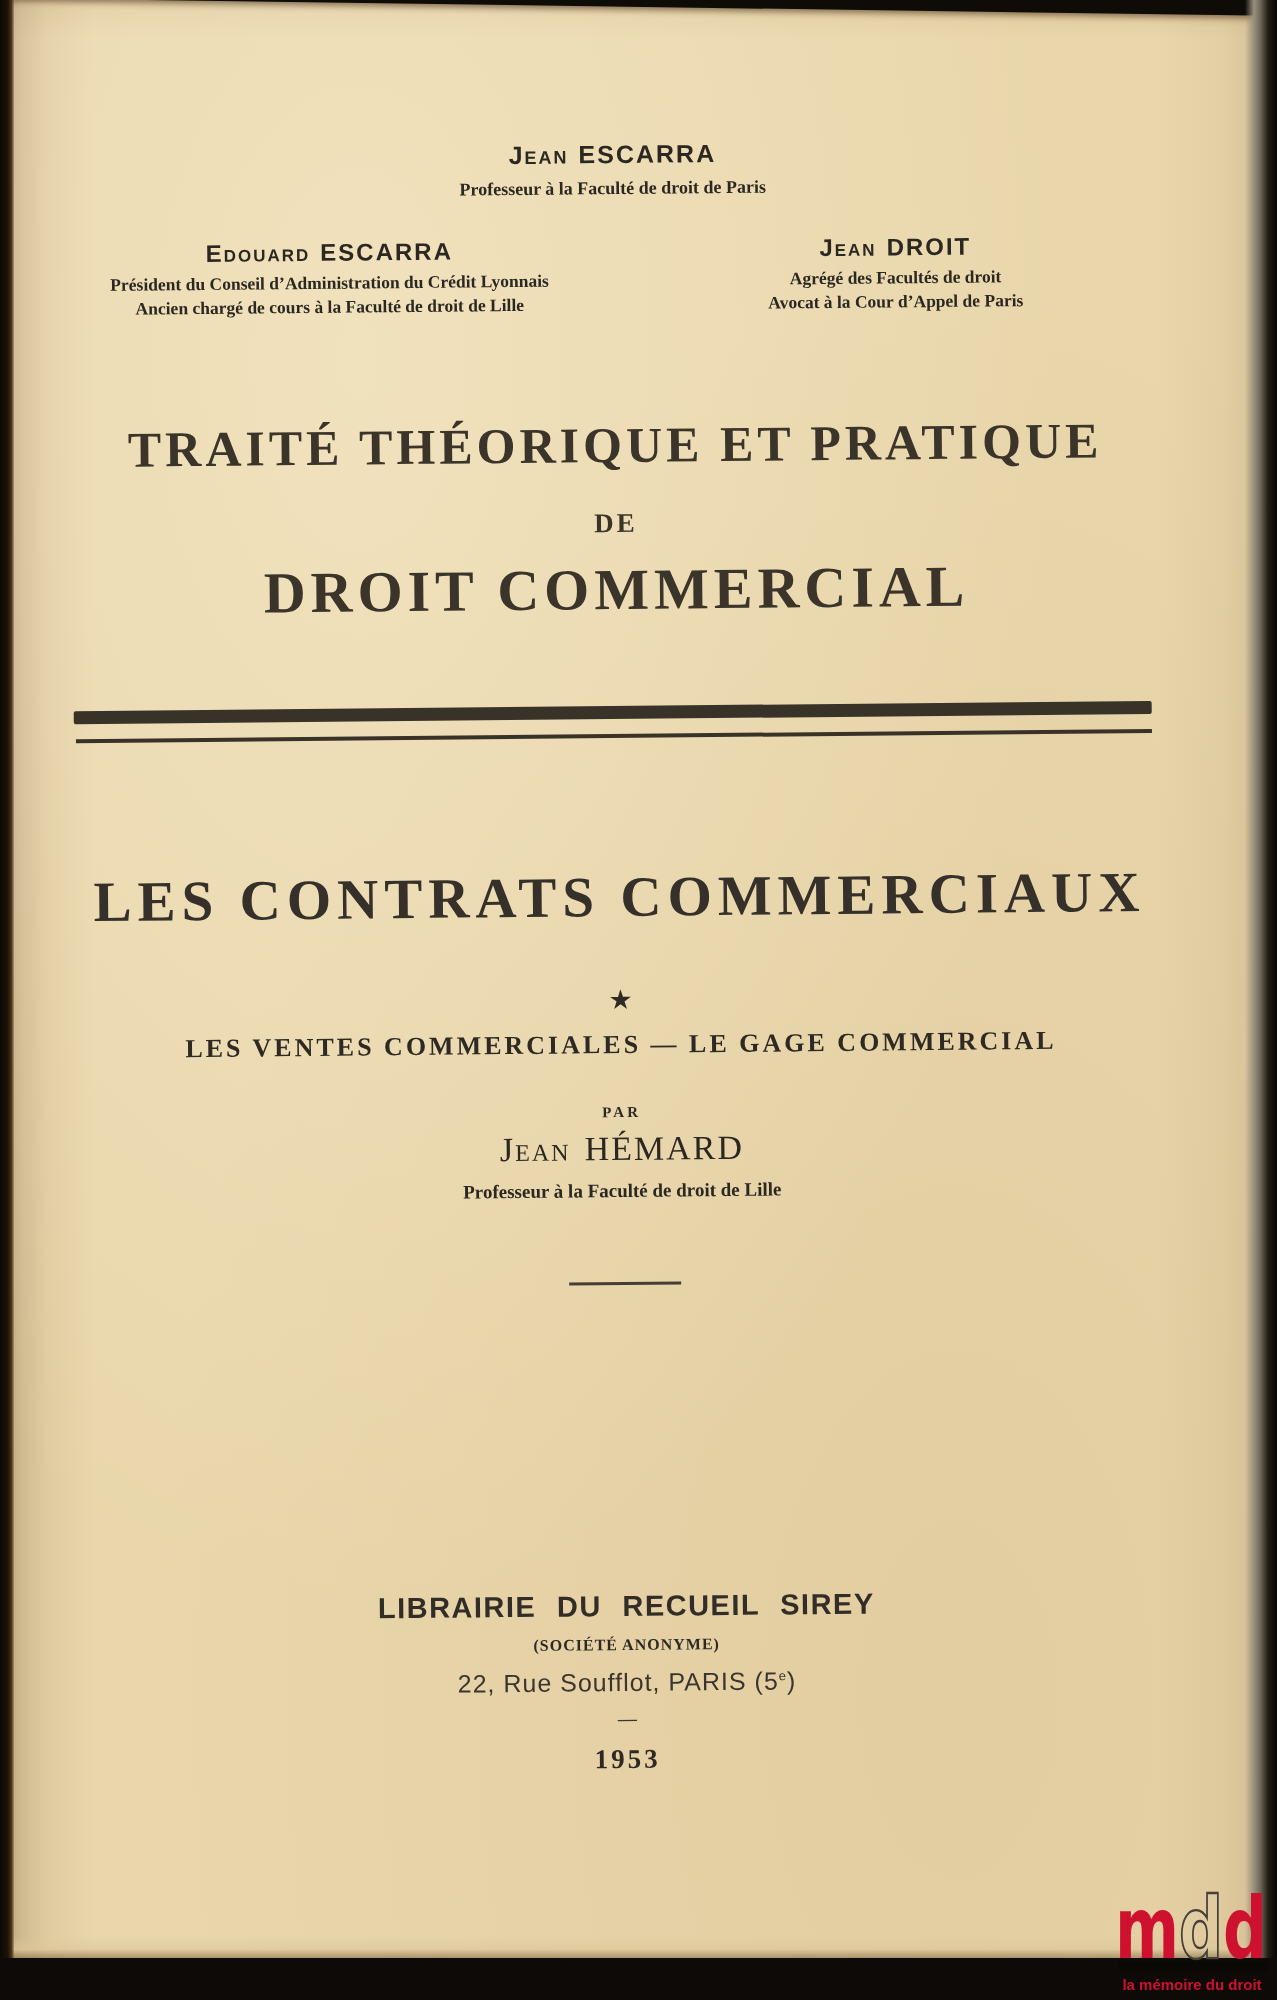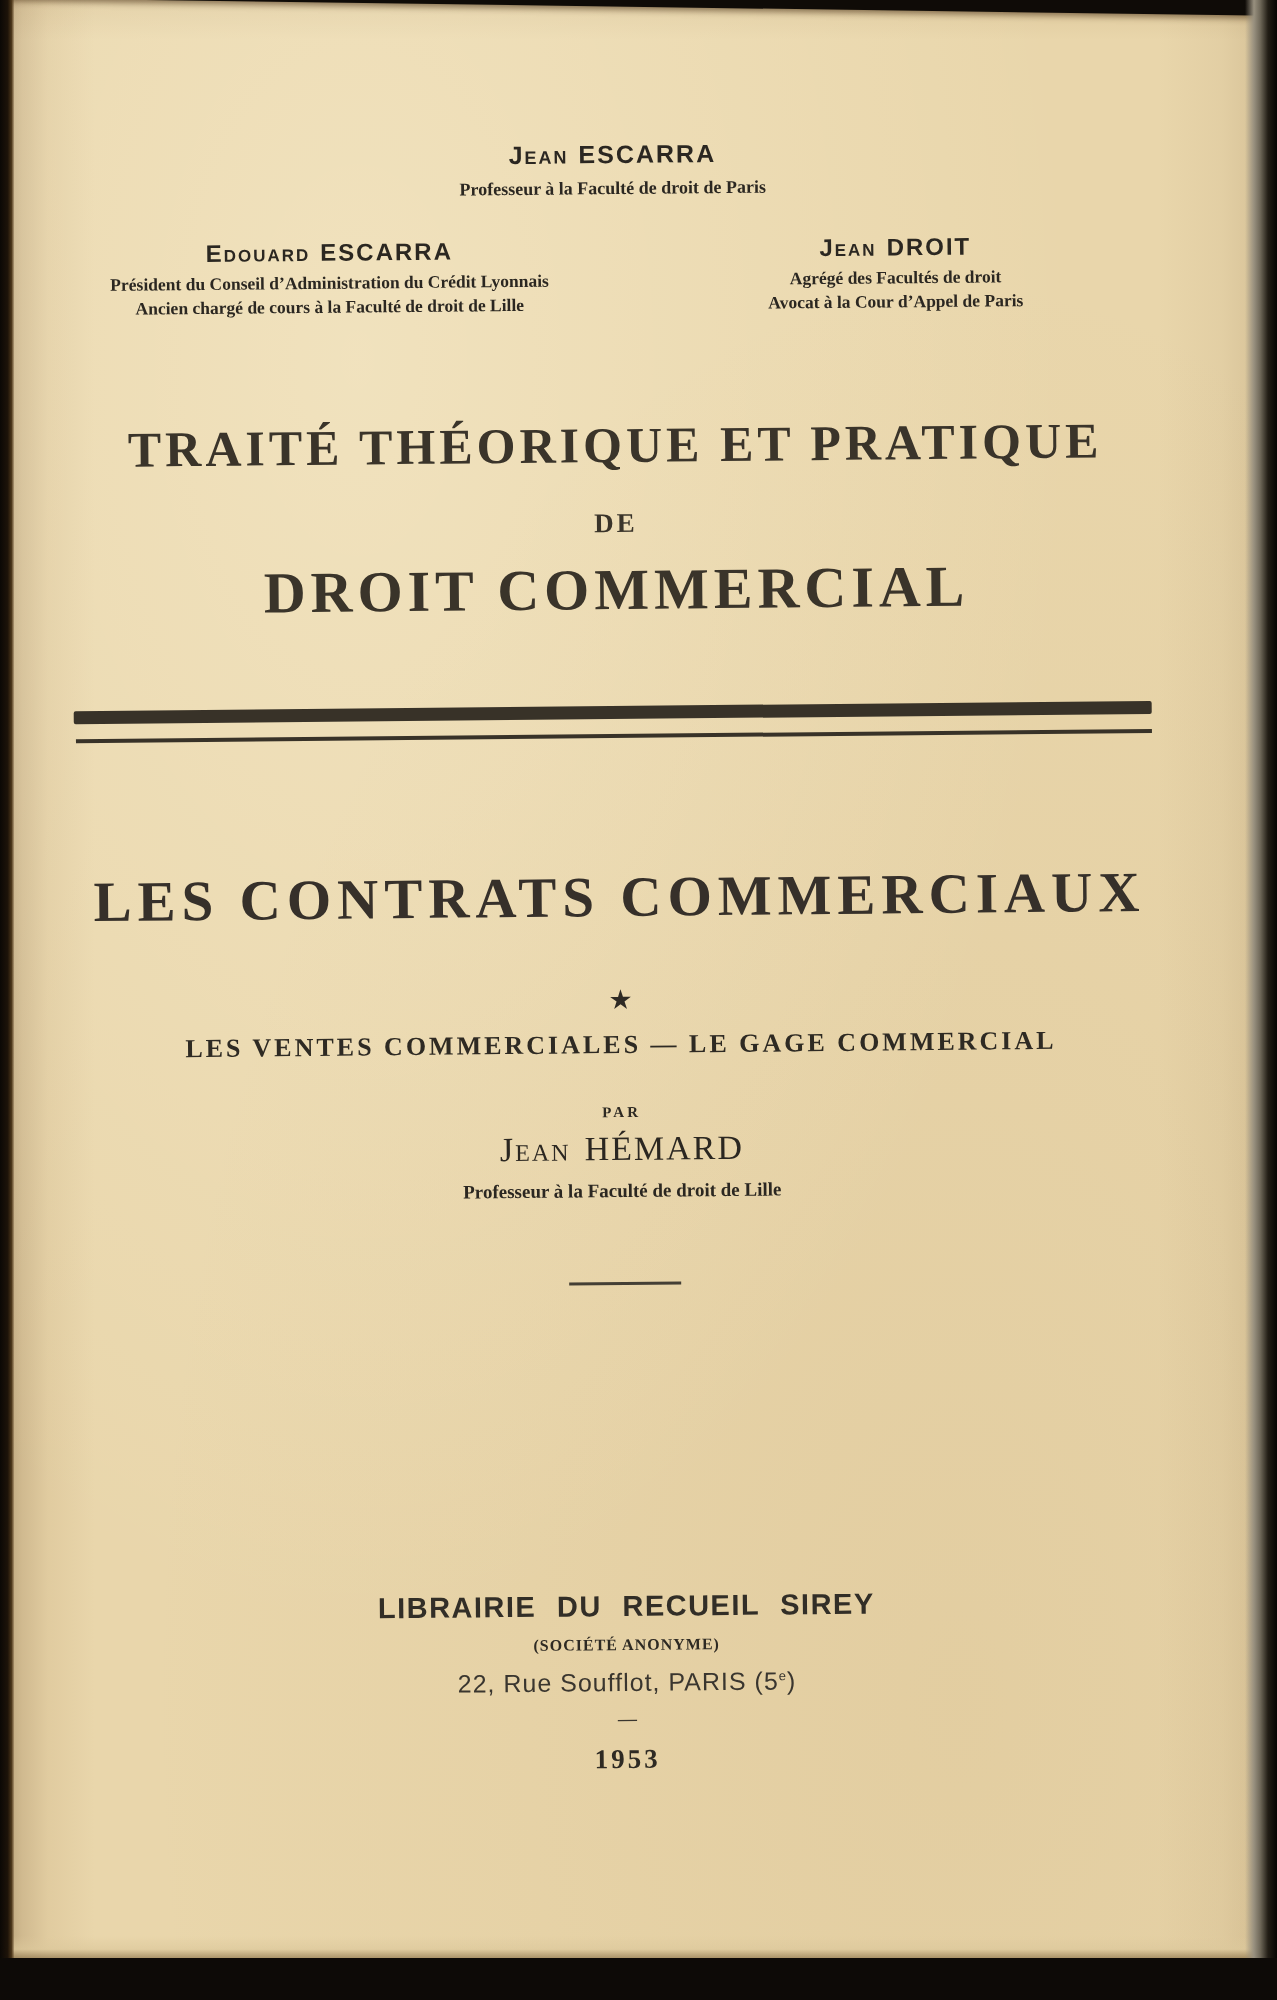--- a/index.html
+++ b/index.html
@@ -123,13 +123,22 @@
     <div class="b imp-dash">—</div>
     <div class="b year">1953</div>
   </div>
 
   <div class="paper-bottom-edge"></div>
   <div class="edge-top"></div>
   <div class="edge-left"></div>
   <div class="edge-right"></div>
   <div class="edge-bottom"></div>
 
+  <div class="mdd">
+    <svg width="160" height="80" viewBox="0 0 160 80">
+      <text x="3" y="68" textLength="152" lengthAdjust="spacingAndGlyphs" font-family="DejaVu Sans, Liberation Sans, sans-serif" font-weight="bold" font-size="86">
+        <tspan fill="#cf1130">m</tspan><tspan fill="none" stroke="#46403a" stroke-width="2.4">d</tspan><tspan fill="#cf1130">d</tspan>
+      </text>
+    </svg>
+    <div class="mdd-bar"></div>
+    <div class="mdd-tagline">la mémoire du droit</div>
+  </div>
 </div>
 
 </body></html>

